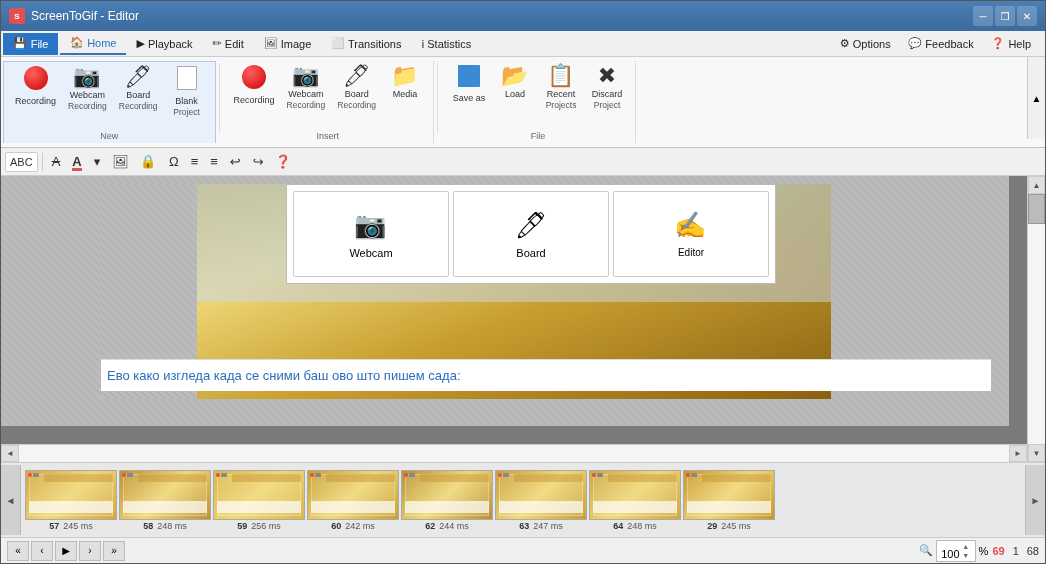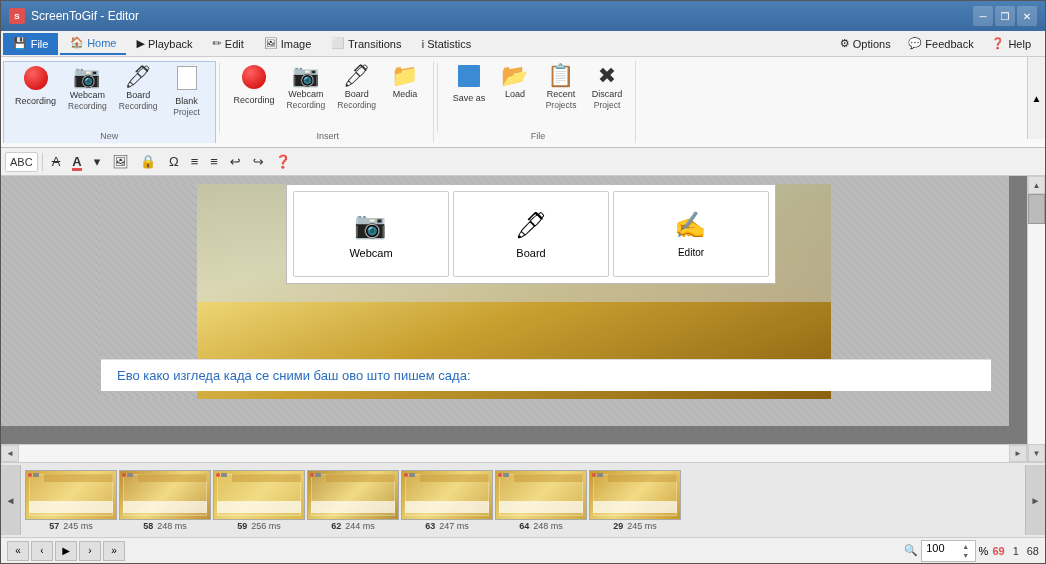--- a/index.html
+++ b/index.html
@@ -366,21 +366,21 @@
     }
     .statusbar-spacer { flex: 1; }
     .statusbar-zoom {
       display: flex; align-items: center; gap: 3px;
       font-size: 11px;
     }
     .zoom-box {
       border: 1px solid #bbb;
       background: white;
       padding: 1px 4px;
-      display: flex; align-items: flex-start; gap: 16px;
+      display: flex; align-items: flex-end; gap: 1px;
     }
     .zoom-spinner {
       display: flex; flex-direction: column; gap: 0;
     }
     .zoom-spin-btn {
       font-size: 7px; color: #666; cursor: pointer; line-height: 1;
       display: flex; align-items: center; justify-content: center;
       width: 10px; height: 9px;
     }
     .statusbar-info {
@@ -657,21 +657,21 @@
               <span style="font-size:26px;">🖊</span>
               <span style="font-size:11px;">Board</span>
             </div>
 
             <div class="dropdown-card">
               <span style="font-size:26px;">✍</span>
               <span style="font-size:10px;">Editor</span>
             </div>
           </div>
 
-          <div style="position:absolute; bottom:35px; left:100px; right:18px; background:white; padding:8px 16px; border-top:1px solid #ddd;">
+          <div style="position:absolute; bottom:35px; left:100px; right:18px; background:white; padding:8px 6px; border-top:1px solid #ddd;">
             <span style="color:#2a6ebe; font-size:13px;">Ево како изгледа када се сними баш ово што пишем сада:</span>
           </div>
         </div>
       </div>
 
       <div class="vscrollbar">
         <div class="scroll-btn">▲</div>
         <div class="scroll-track" style="position:relative;">
           <div style="position:absolute; top:0; width:100%; height:30px; background:#bbb; border:1px solid #999;"></div>
         </div>
@@ -728,20 +728,35 @@
         </div>
         <div style="position:absolute; top:3px; left:18px; right:3px; height:8px; background:rgba(200,150,50,0.5); border-radius:1px;"></div>
         <div style="position:absolute; bottom:6px; left:3px; right:3px; height:12px; background:rgba(255,255,255,0.7); border-radius:1px;"></div>
       </div>
       <div class="frame-info">
         <span class="frame-num">59</span>
         <span class="frame-ms">256 ms</span>
       </div>
     </div>
         <div class="filmstrip-frame">
+      <div class="frame-thumb" style="background:linear-gradient(135deg, #c8a030 0%, #f0d878 50%, #c8a030 100%);">
+        <div class="frame-thumb-inner"></div>
+        <div class="frame-thumb-dots">
+          <div class="frame-thumb-dot"></div>
+          <div class="frame-thumb-dot" style="background:#888; width:6px; height:4px; border-radius:1px;"></div>
+        </div>
+        <div style="position:absolute; top:3px; left:18px; right:3px; height:8px; background:rgba(200,150,50,0.5); border-radius:1px;"></div>
+        <div style="position:absolute; bottom:6px; left:3px; right:3px; height:12px; background:rgba(255,255,255,0.7); border-radius:1px;"></div>
+      </div>
+      <div class="frame-info">
+        <span class="frame-num">60</span>
+        <span class="frame-ms">242 ms</span>
+      </div>
+    </div>
+        <div class="filmstrip-frame">
       <div class="frame-thumb" style="background:linear-gradient(135deg, #b89030 0%, #f0d878 50%, #b89030 100%);">
         <div class="frame-thumb-inner"></div>
         <div class="frame-thumb-dots">
           <div class="frame-thumb-dot"></div>
           <div class="frame-thumb-dot" style="background:#888; width:6px; height:4px; border-radius:1px;"></div>
         </div>
         <div style="position:absolute; top:3px; left:18px; right:3px; height:8px; background:rgba(200,150,50,0.5); border-radius:1px;"></div>
         <div style="position:absolute; bottom:6px; left:3px; right:3px; height:12px; background:rgba(255,255,255,0.7); border-radius:1px;"></div>
       </div>
       <div class="frame-info">

